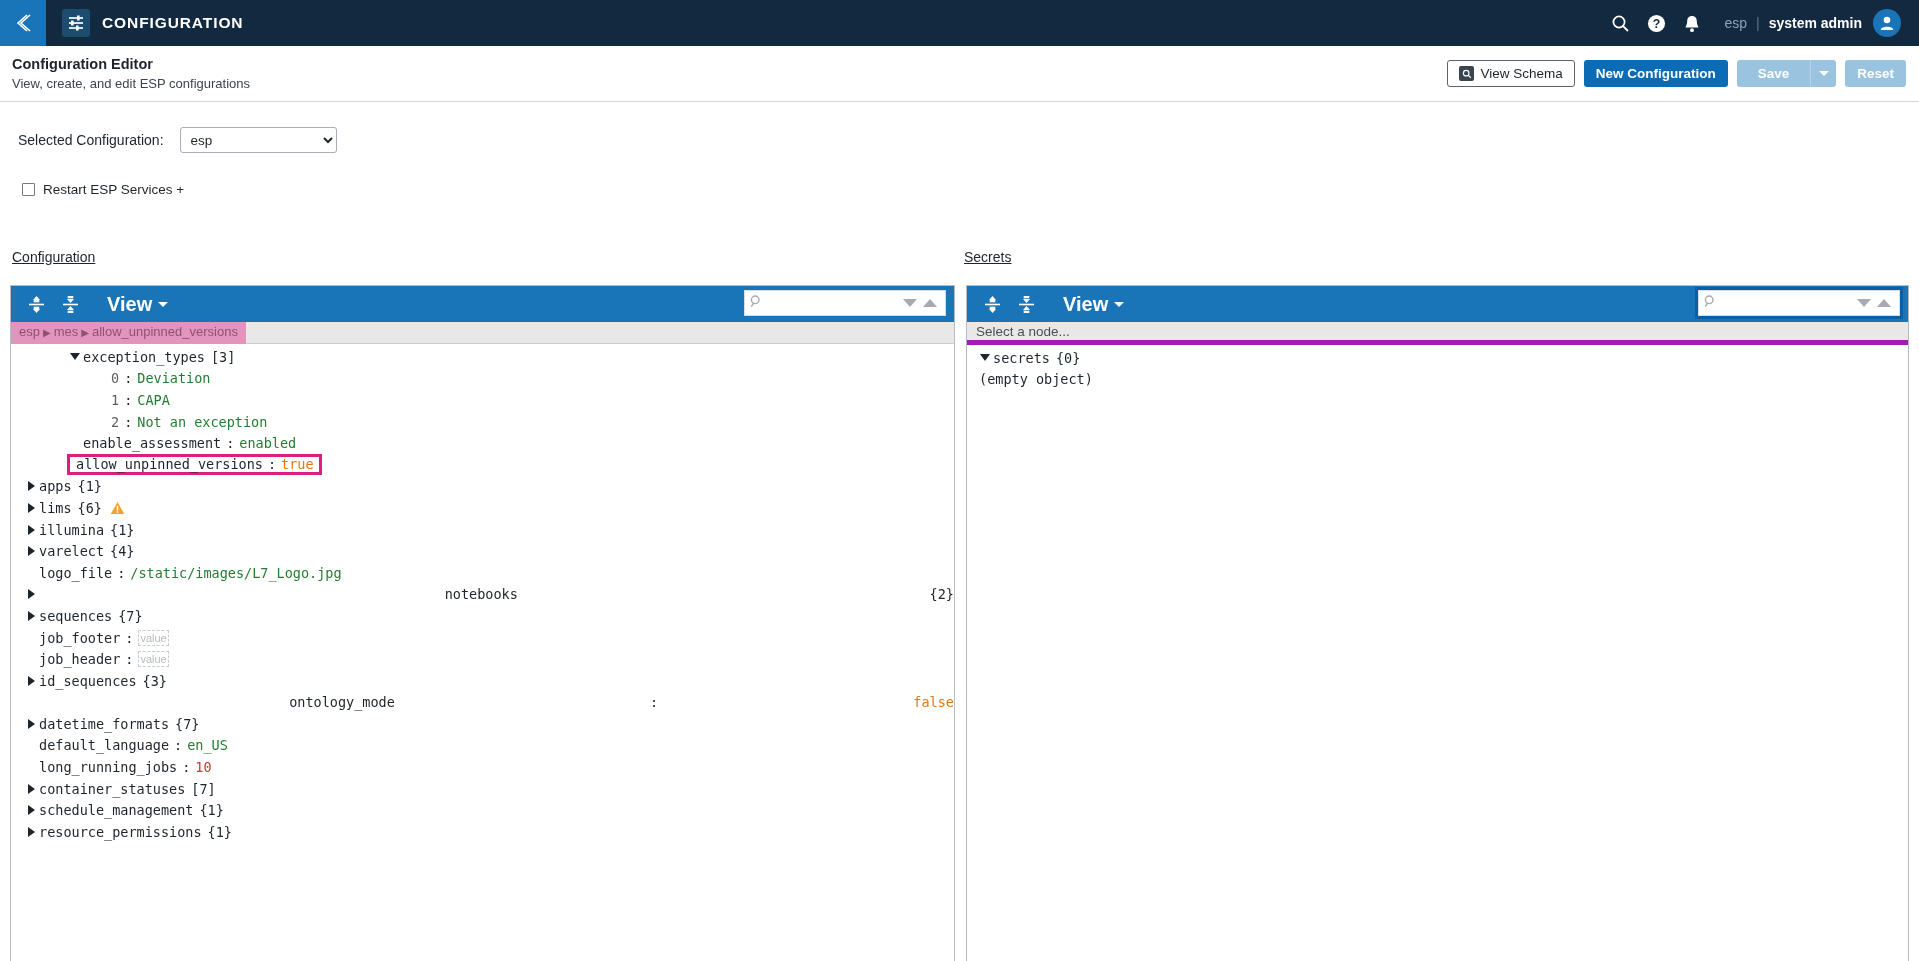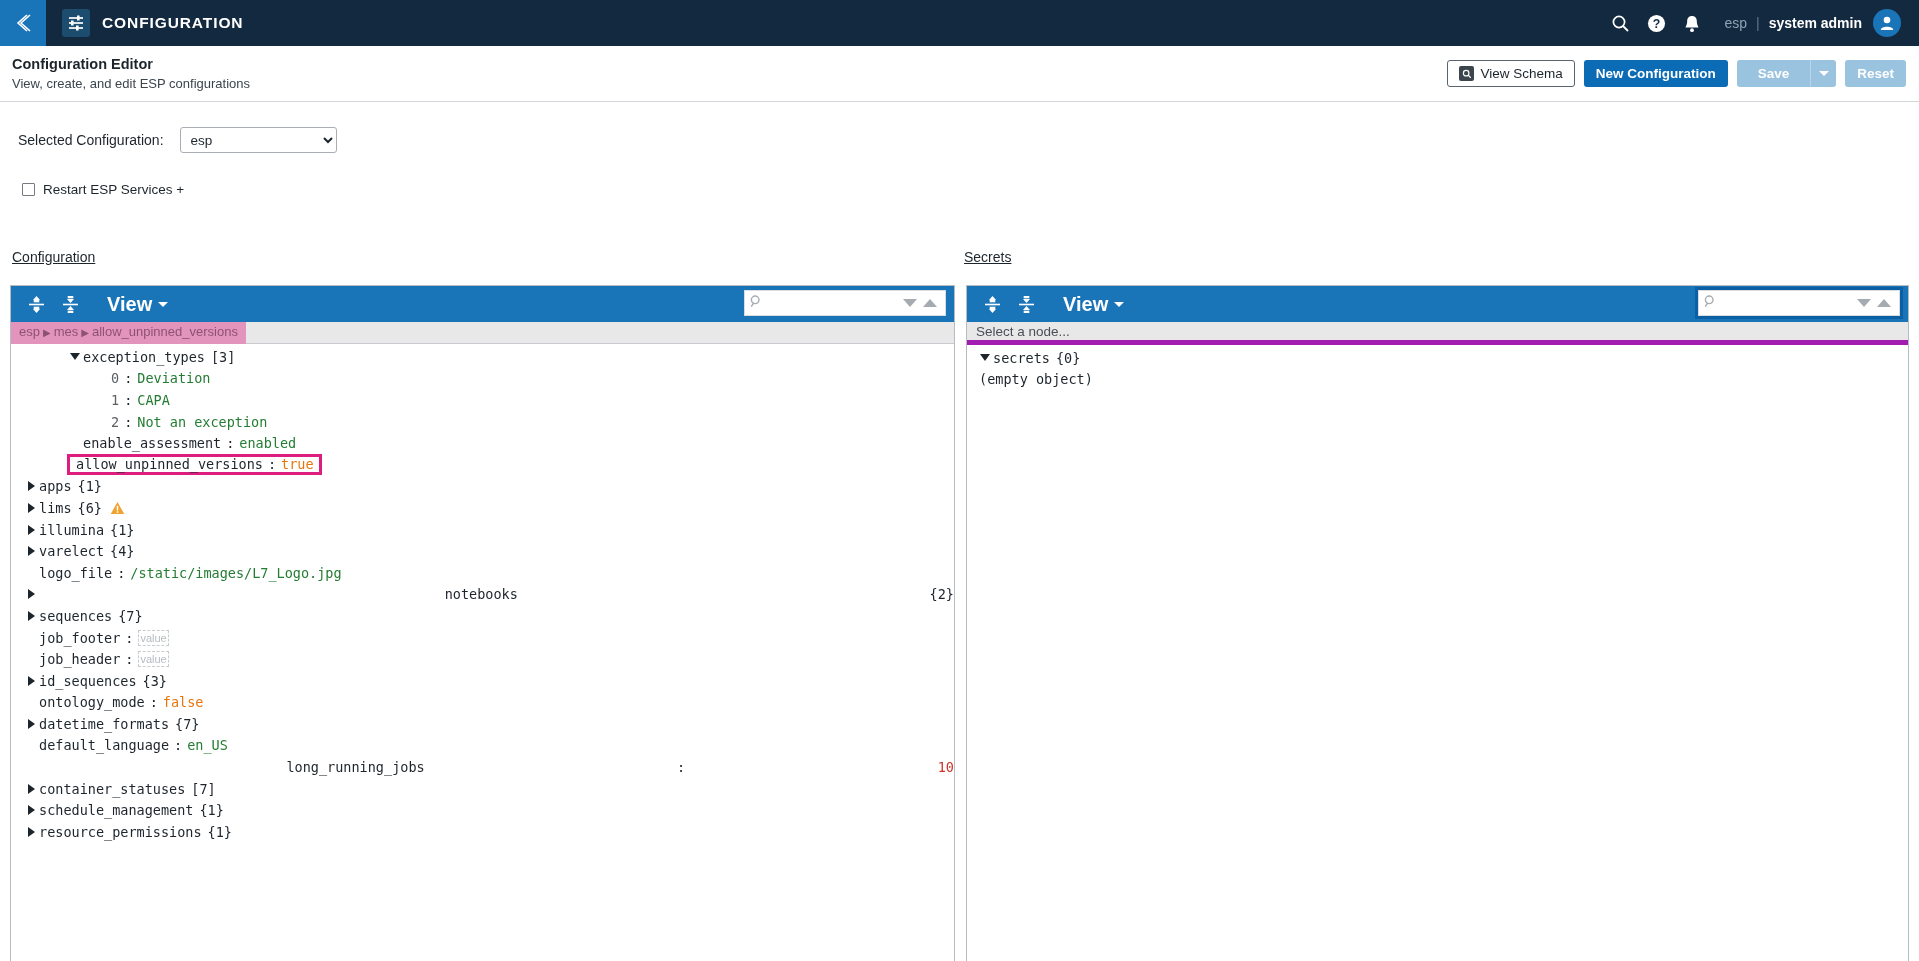--- a/index.html
+++ b/index.html
@@ -496,40 +496,40 @@
         <span class="tcolon">:</span>
         <span class="v-empty">value</span>
       </div>
       <div class="trow" style="padding-left: 12px;">
         <span class="twist">
           <span class="twist-r"></span>
         </span>
         <span class="tkey">id_sequences</span>
         <span class="tcount">{3}</span>
       </div>
-      <div class="trow" style="padding-left: 12px;">
+      <div class="trow" style="padding-left: 12px; justify-content: space-between;">
         <span class="twist empty"></span>
         <span class="tkey">ontology_mode</span>
         <span class="tcolon">:</span>
         <span class="v-bool">false</span>
       </div>
       <div class="trow" style="padding-left: 12px;">
         <span class="twist">
           <span class="twist-r"></span>
         </span>
         <span class="tkey">datetime_formats</span>
         <span class="tcount">{7}</span>
       </div>
       <div class="trow" style="padding-left: 12px;">
         <span class="twist empty"></span>
         <span class="tkey">default_language</span>
         <span class="tcolon">:</span>
         <span class="v-string">en_US</span>
       </div>
-      <div class="trow" style="padding-left: 12px; justify-content: space-between;">
+      <div class="trow" style="padding-left: 12px;">
         <span class="twist empty"></span>
         <span class="tkey">long_running_jobs</span>
         <span class="tcolon">:</span>
         <span class="v-number">10</span>
       </div>
       <div class="trow" style="padding-left: 12px;">
         <span class="twist">
           <span class="twist-r"></span>
         </span>
         <span class="tkey">container_statuses</span>

